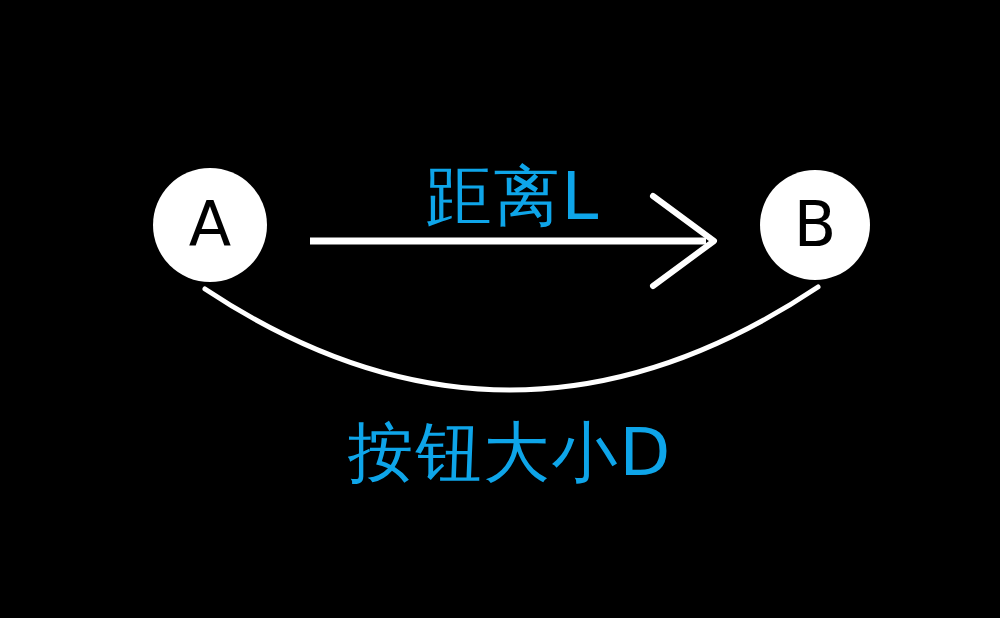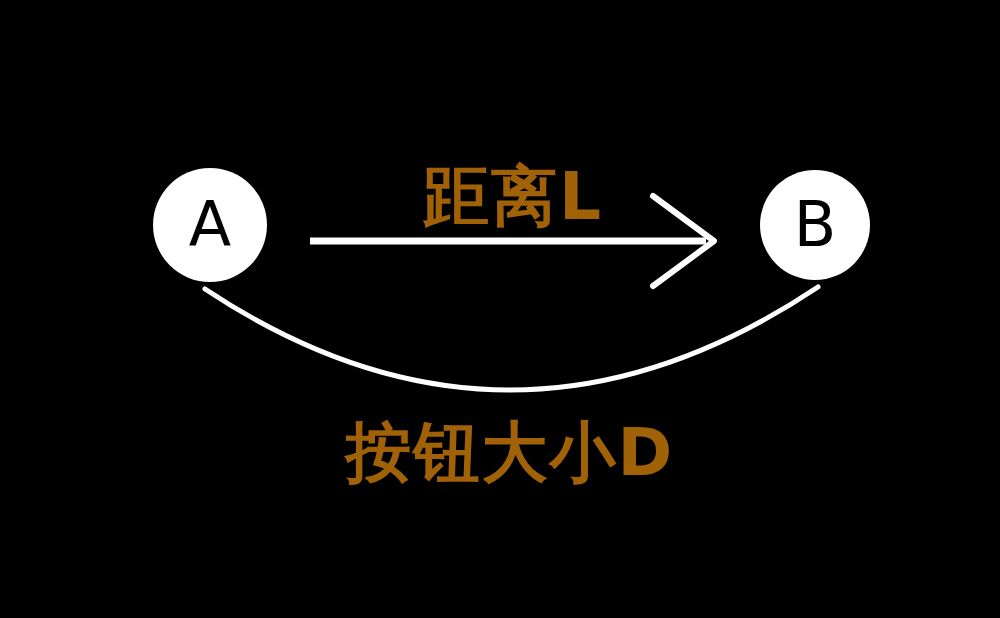--- a/index.html
+++ b/index.html
@@ -26,22 +26,22 @@
     align-items: center;
     justify-content: center;
     font-size: 62px;
     font-weight: 400;
     line-height: 1;
   }
   .node-a { left: 153px; top: 168px; }
   .node-b { left: 760px; top: 170px; width: 110px; height: 110px; }
   .edge-label {
     position: absolute;
-    color: #a16207;
-    font-weight: 700;
+    color: #0ea5e9;
+    font-weight: 400;
     white-space: nowrap;
     transform: translateX(-50%);
     letter-spacing: 2px;
   }
   .label-distance {
     left: 513px;
     top: 152px;
     font-size: 66px;
   }
   .label-size {

